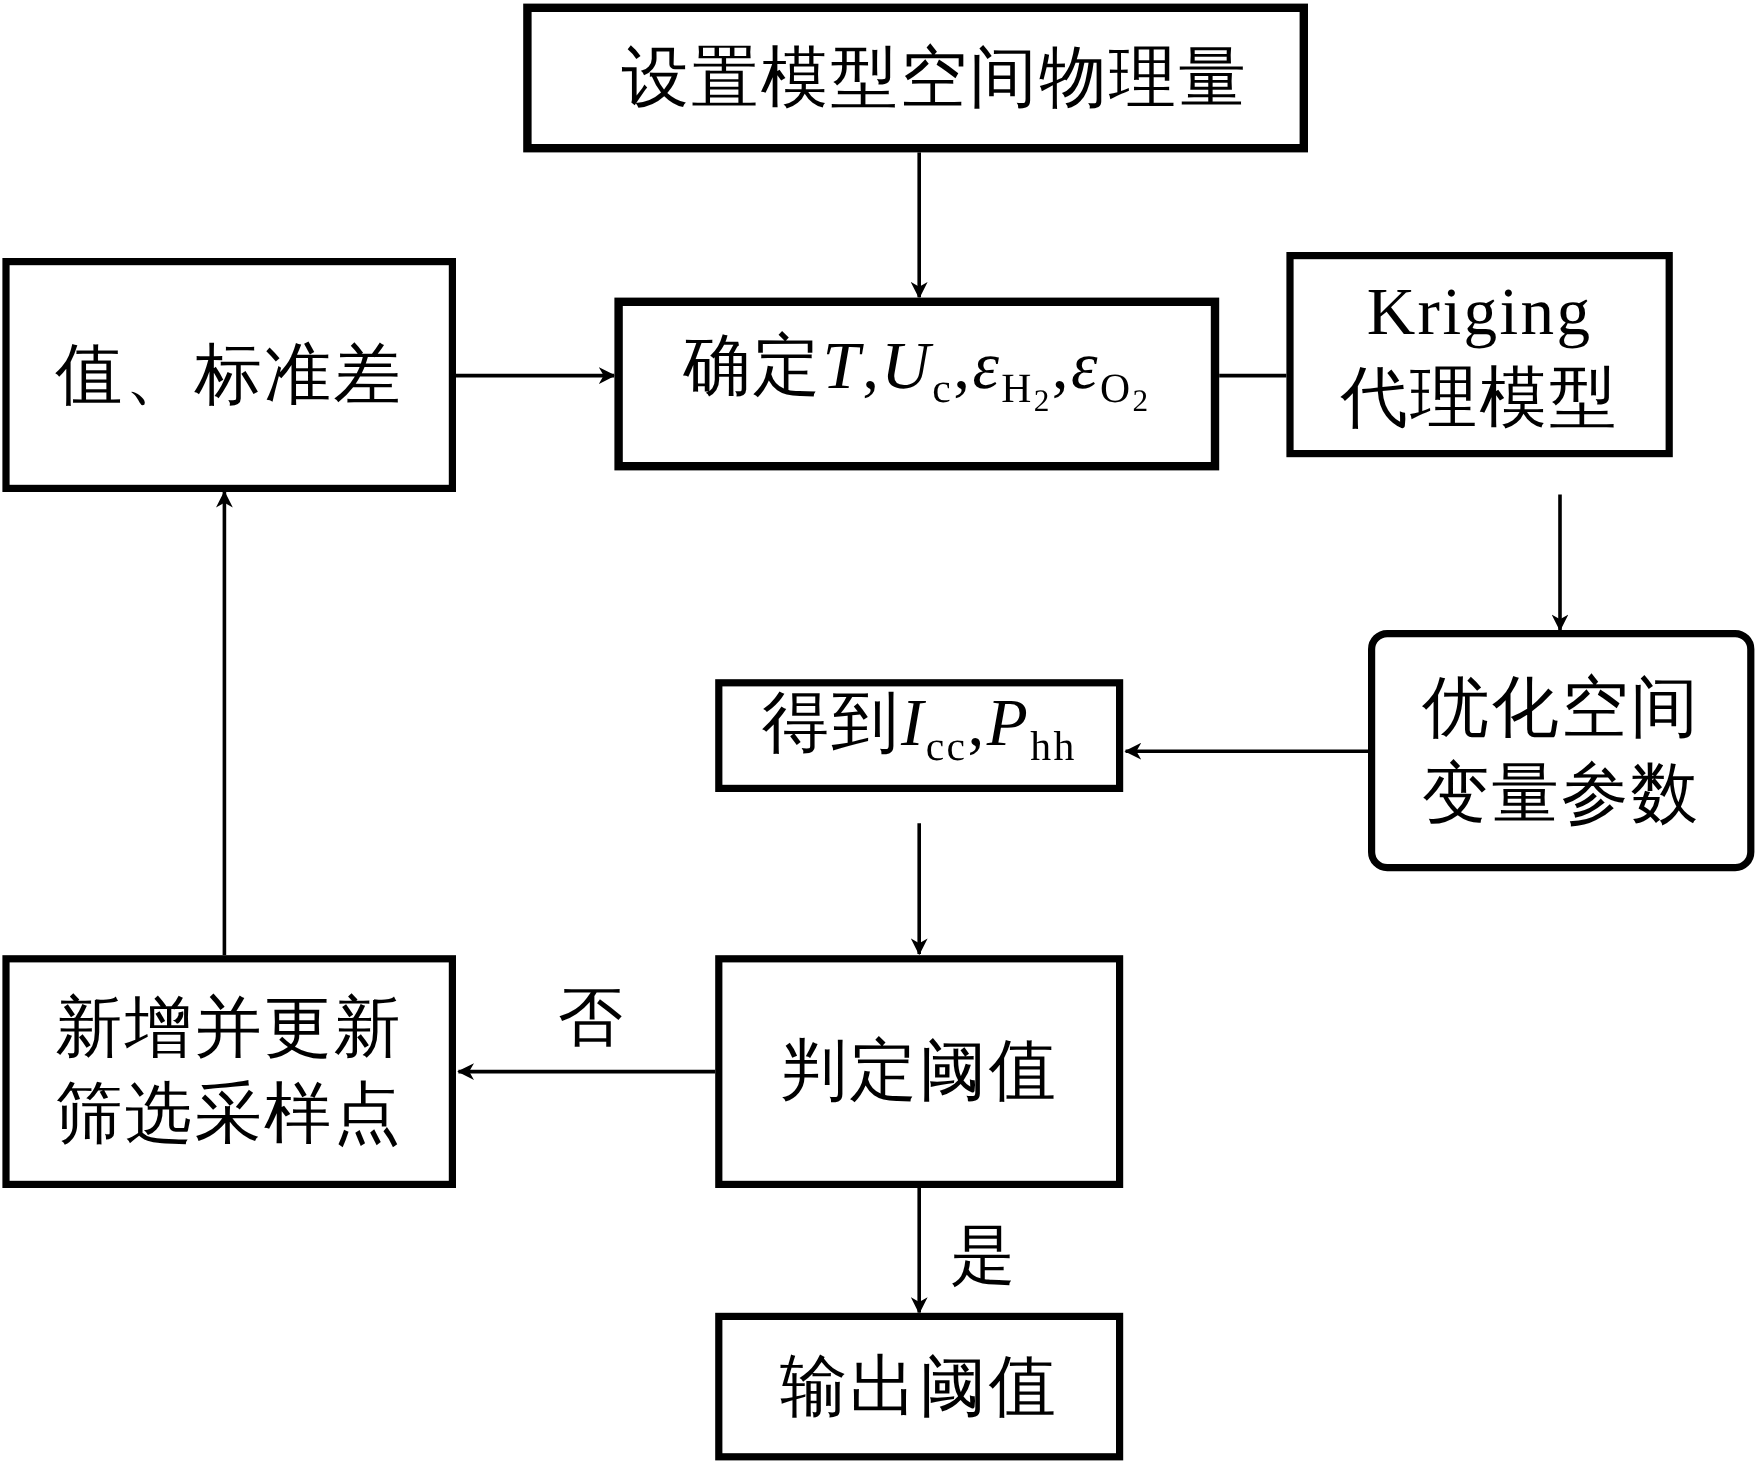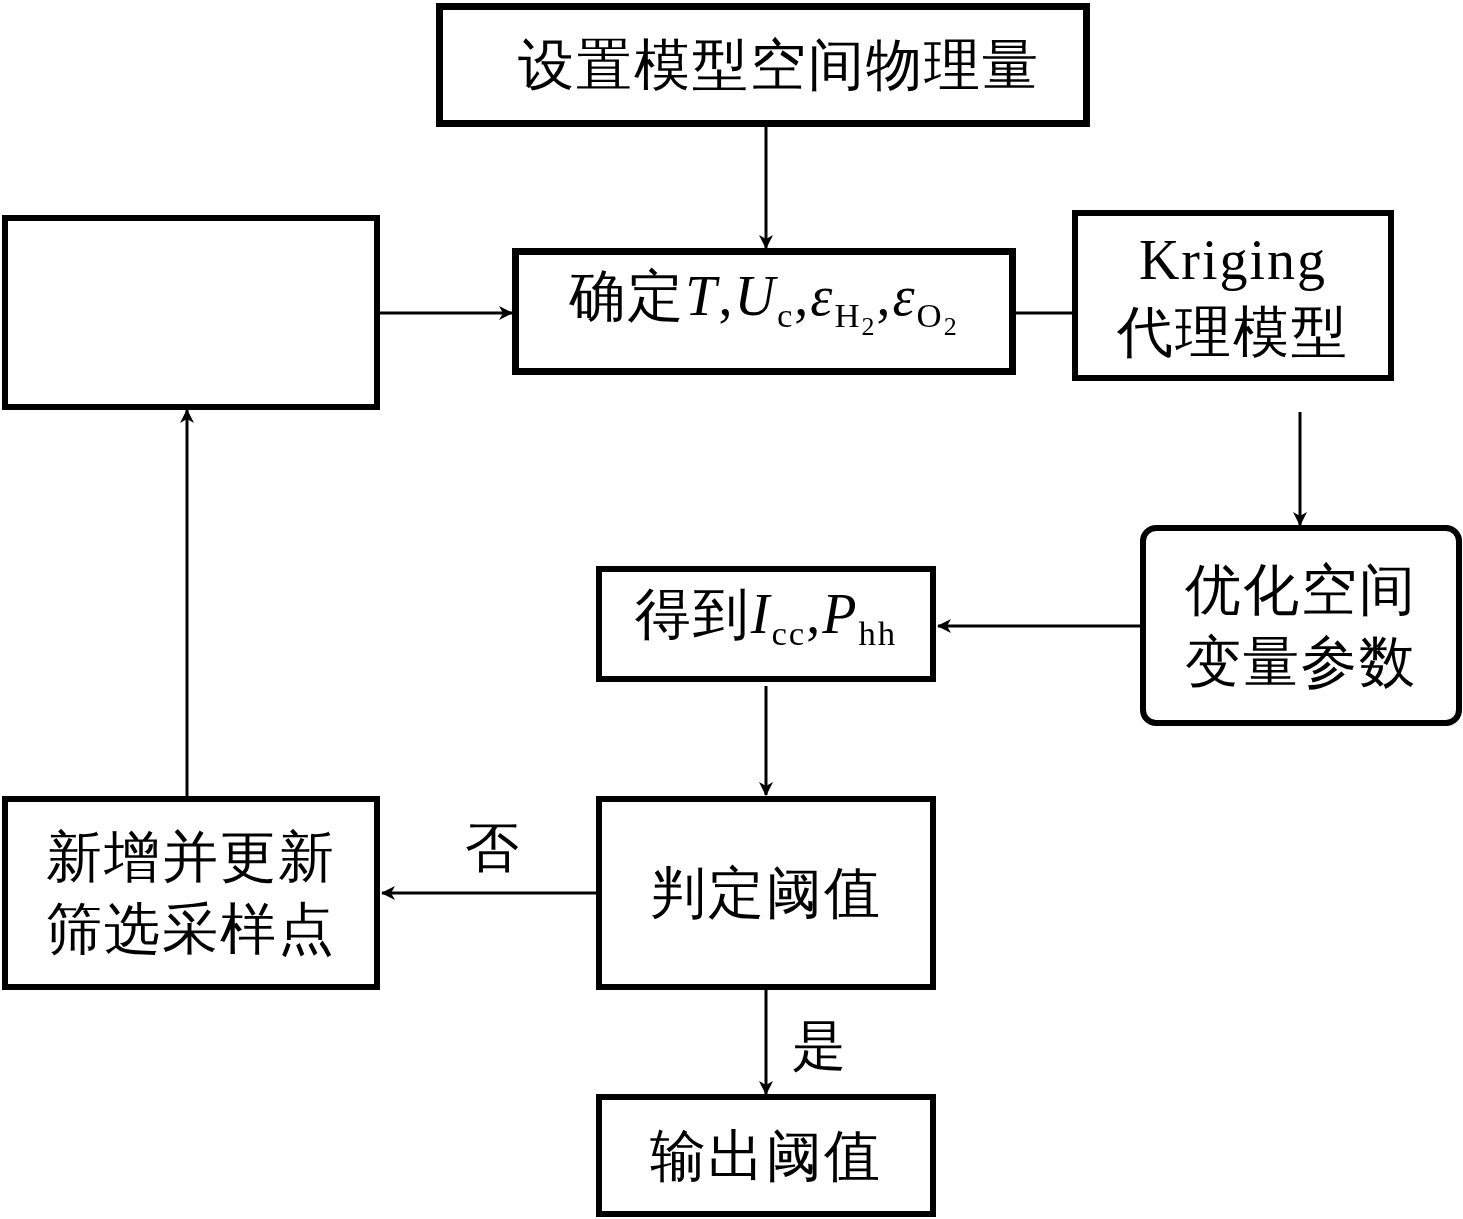--- a/index.html
+++ b/index.html
@@ -33,39 +33,39 @@
   <line x1="766" y1="988" x2="766" y2="1094" stroke="#000" stroke-width="3" marker-end="url(#ah)"></line>
   <line x1="598" y1="893" x2="382" y2="893" stroke="#000" stroke-width="3" marker-end="url(#ah)"></line>
   <line x1="187" y1="797" x2="187" y2="410" stroke="#000" stroke-width="3" marker-end="url(#ah)"></line>
   <line x1="378" y1="313" x2="512" y2="313" stroke="#000" stroke-width="3" marker-end="url(#ah)"></line>
 </svg>
 
 <div class="box" style="left:436px;top:3px;width:654px;height:124px;border-width:7px;padding-left:32px;">
   <span class="txt">设置模型空间物理量</span>
 </div>
 
-<div class="box" style="left:512px;top:248px;width:504px;height:127px;border-width:7px;">
+<div class="box" style="left:512px;top:248px;width:504px;height:144px;border-width:7px;">
   <span class="txt math"><span>确定</span><i>T</i><span class="latin">,</span><i>U</i><sub>c</sub><span class="latin">,</span><i>ε</i><sub><span>H</span><sub>2</sub></sub><span class="latin">,</span><i>ε</i><sub><span>O</span><sub>2</sub></sub></span>
 </div>
 
 <div class="box" style="left:1072px;top:210px;width:322px;height:171px;">
   <span class="txt">
     <span class="line latin">Kriging</span>
     <span class="line">代理模型</span>
   </span>
 </div>
 
 <div class="box" style="left:1140px;top:525px;width:322px;height:201px;border-radius:16px;">
   <span class="txt">
     <span class="line">优化空间</span>
     <span class="line">变量参数</span>
   </span>
 </div>
 
-<div class="box" style="left:596px;top:566px;width:340px;height:116px;">
+<div class="box" style="left:596px;top:566px;width:340px;height:94px;">
   <span class="txt math"><span>得到</span><i>I</i><sub>cc</sub><span class="latin">,</span><i>P</i><sub>hh</sub></span>
 </div>
 
 <div class="box" style="left:596px;top:796px;width:340px;height:194px;text-align:center;">
   <span class="txt">
     <span class="line">判定阈值</span>
   </span>
 </div>
 
 <div class="box" style="left:596px;top:1094px;width:340px;height:123px;">
@@ -74,17 +74,18 @@
 
 <div class="box" style="left:2px;top:796px;width:378px;height:194px;">
   <span class="txt">
     <span class="line">新增并更新</span>
     <span class="line">筛选采样点</span>
   </span>
 </div>
 
 <div class="box" style="left:2px;top:215px;width:378px;height:195px;">
   <span class="txt">
+    <span class="line">值、标准差</span>
   </span>
 </div>
 
 <span class="edge-label" style="left:465px;top:812px;">否</span>
 <span class="edge-label" style="left:792px;top:1010px;">是</span>
 
 </body></html>

